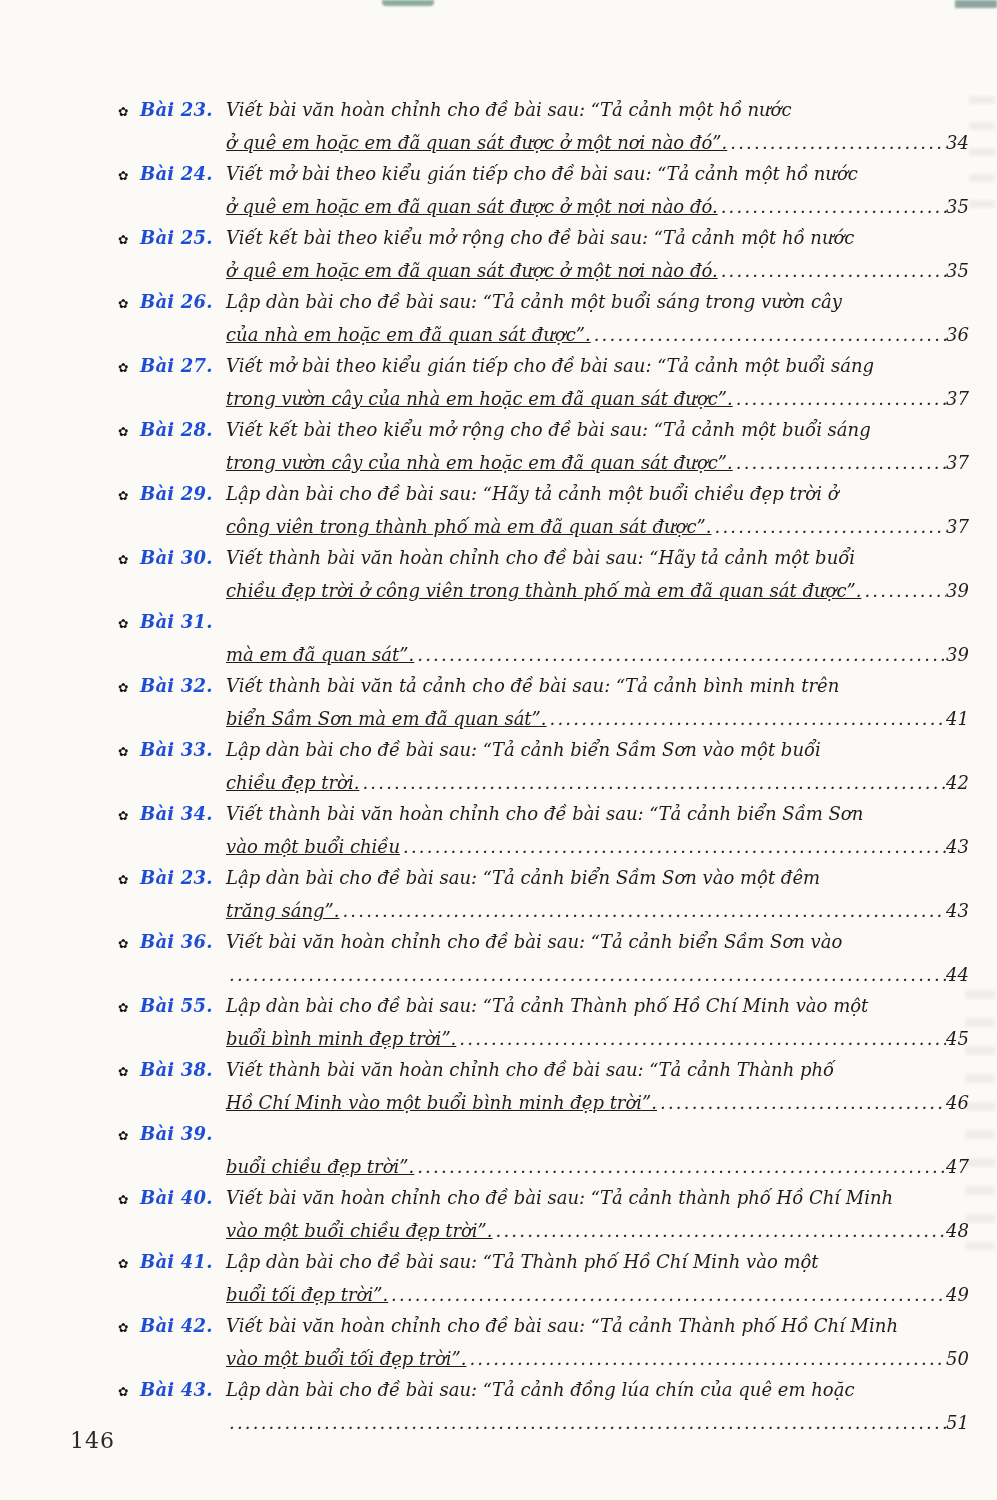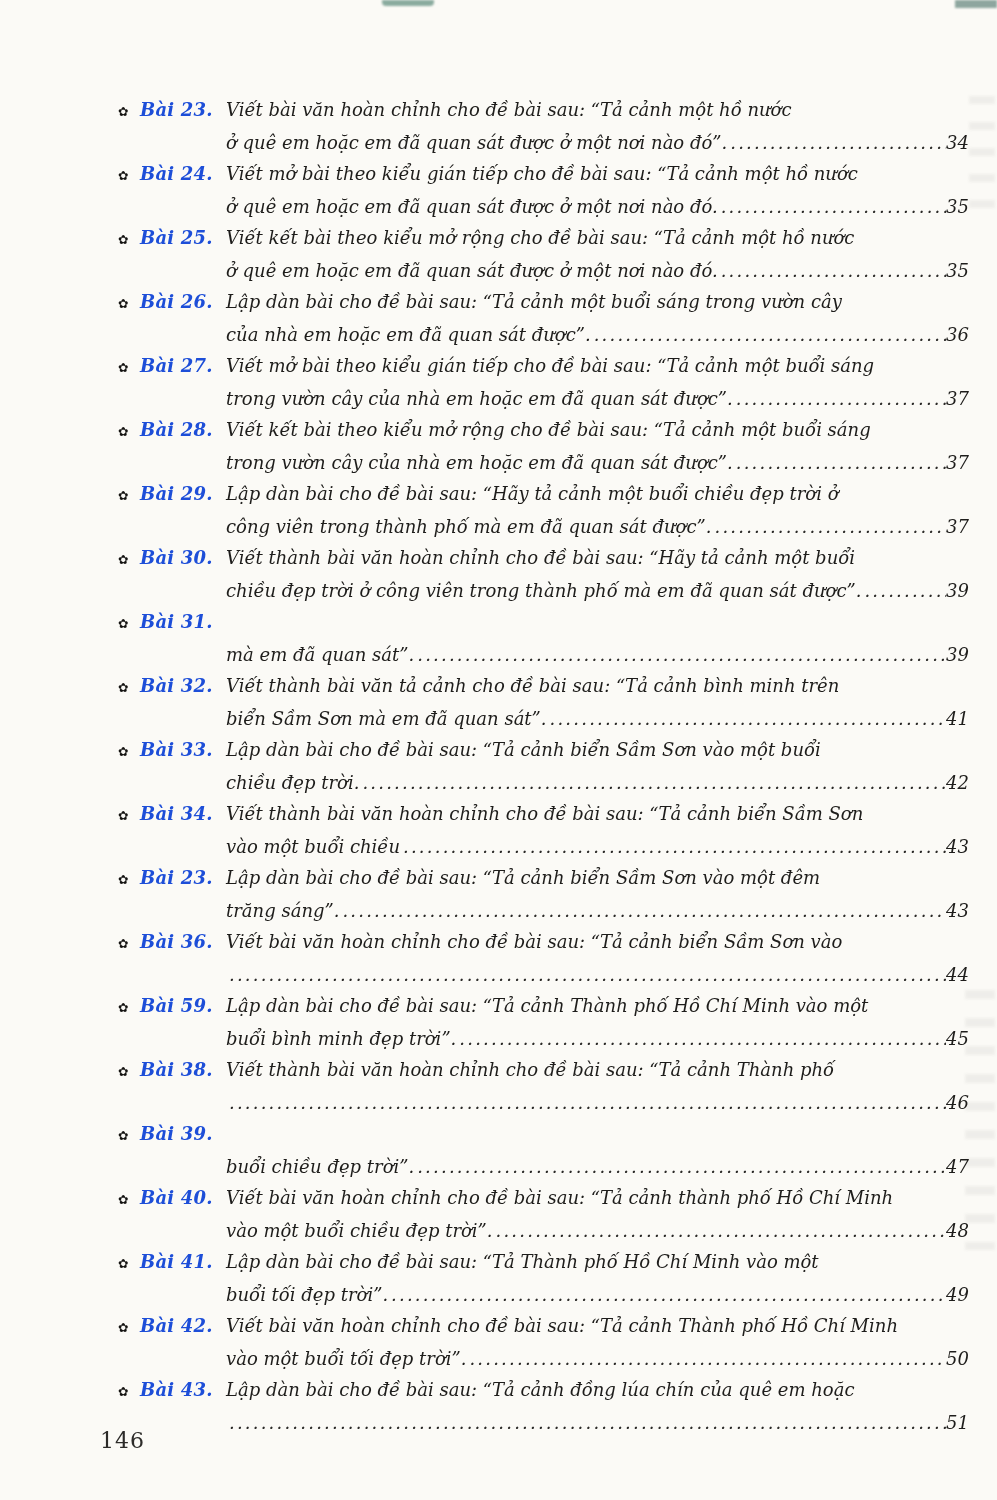--- a/index.html
+++ b/index.html
@@ -30,36 +30,36 @@
     color: #141311;
   }
   .label {
     flex: 0 0 86px;
     font-weight: 700;
     letter-spacing: .2px;
     color: #1d4ed8;
   }
   .t { flex: 1 1 auto; }
   .l2 { display: flex; align-items: baseline; line-height: 31px; padding-left: 108px; }
-  .t2 { flex: 0 1 auto; white-space: nowrap; }
+  .t2 { flex: 0 1 auto; white-space: nowrap; text-decoration: underline; }
   .leader {
     flex: 1 1 auto;
     overflow: hidden;
     white-space: nowrap;
     margin-left: 3px;
     letter-spacing: 2.2px;
     color: #2a2927;
   }
   .leader::after {
     content: "........................................................................................................................................................................";
   }
   .pg { flex: 0 0 auto; }
   .footer {
     position: absolute;
-    left: 100px;
+    left: 70px;
     top: 1428px;
     font-size: 22px;
     letter-spacing: 1px;
     color: #2c2b29;
   }
   
   .artifact { position: absolute; pointer-events: none; }
   .artifact-top-left   { left: 382px; top: 0; width: 52px; height: 6px; background: #2e6b58; opacity: .55; filter: blur(1px); border-radius: 0 0 4px 4px; }
   .artifact-top-right  { right: 0; top: 0; width: 42px; height: 8px; background: #23554a; opacity: .5; filter: blur(1px); }
   .artifact-bleed-1 {
@@ -258,37 +258,38 @@
     </div>
     <div class="l2">
       <span class="leader"></span>
       <span class="pg">44</span>
     </div>
   </div>
 
   <div class="entry">
     <div class="l1">
       <span class="bullet">✿</span>
-      <span class="label">Bài 59.</span>
+      <span class="label">Bài 55.</span>
       <span class="t">Lập dàn bài cho đề bài sau: “Tả cảnh Thành phố Hồ Chí Minh vào một</span>
     </div>
     <div class="l2">
       <span class="t2">buổi bình minh đẹp trời”.</span>
       <span class="leader"></span>
       <span class="pg">45</span>
     </div>
   </div>
 
   <div class="entry">
     <div class="l1">
       <span class="bullet">✿</span>
       <span class="label">Bài 38.</span>
       <span class="t">Viết thành bài văn hoàn chỉnh cho đề bài sau: “Tả cảnh Thành phố</span>
     </div>
     <div class="l2">
+      <span class="t2">Hồ Chí Minh vào một buổi bình minh đẹp trời”.</span>
       <span class="leader"></span>
       <span class="pg">46</span>
     </div>
   </div>
 
   <div class="entry">
     <div class="l1">
       <span class="bullet">✿</span>
       <span class="label">Bài 39.</span>
     </div>

